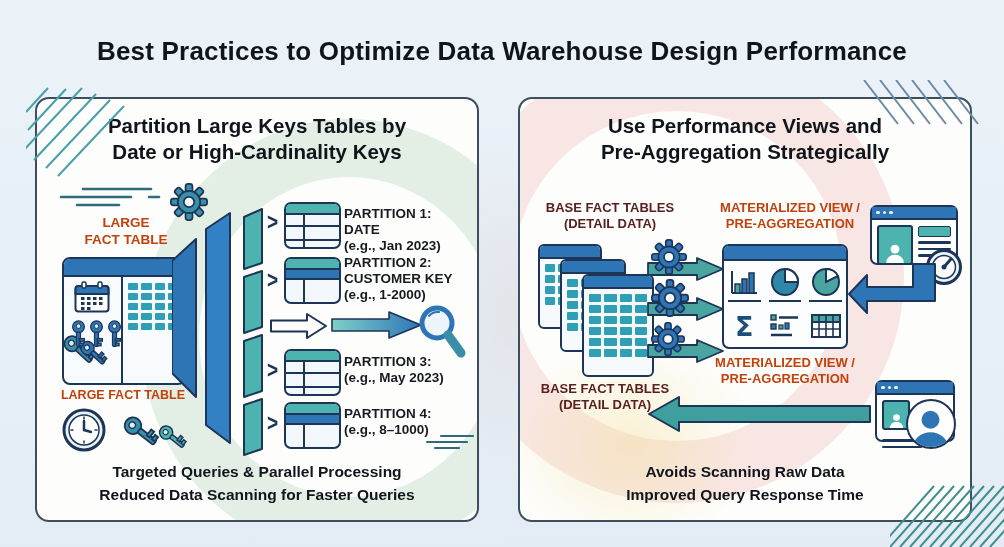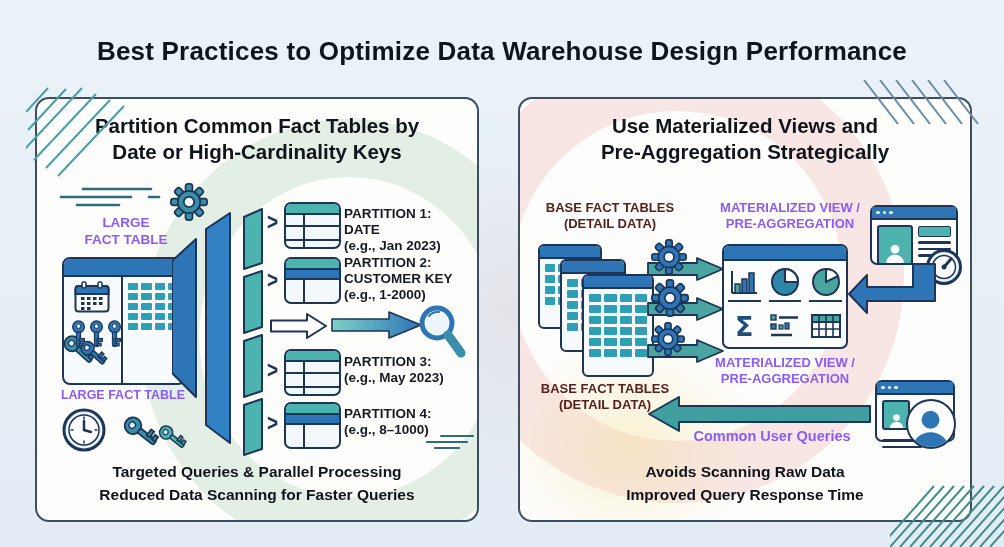--- a/index.html
+++ b/index.html
@@ -22,21 +22,21 @@
   
   .wm{position:absolute;border-radius:50%;pointer-events:none;}
   .wm-green{right:-80px;top:20px;width:300px;height:320px;border:58px solid rgba(176,208,178,.33);}
   .wm-pink{left:-70px;top:-50px;width:330px;height:330px;border:62px solid rgba(238,172,170,.28);}
   .wm-yellow{left:-30px;bottom:-40px;width:280px;height:230px;border-radius:50%;
              background:radial-gradient(ellipse at center,rgba(243,222,146,.40),rgba(243,222,146,0) 65%);}
   .wm-page{left:395px;top:130px;width:230px;height:360px;border-radius:50%;
            background:radial-gradient(rgba(205,170,165,.16),rgba(205,170,165,0) 70%);}
 
   
-  .lbl{position:absolute;font-weight:800;color:#8b5cf6;text-align:center;line-height:1.25;font-size:13px;}
+  .lbl{position:absolute;font-weight:800;color:#c2410c;text-align:center;line-height:1.25;font-size:13px;}
   .maroon{color:#5a2020;}
   .ptext{position:absolute;font-weight:700;color:#161b21;font-size:13.5px;line-height:1.2;}
   .benefits{position:absolute;bottom:14px;left:0;right:0;text-align:center;
             font-weight:800;font-size:15.5px;line-height:1.45;color:#10151c;}
   .chev{position:absolute;font-weight:800;font-size:19px;color:#1d3557;transform:scaleY(1.25);}
 
   
   .ptable{position:absolute;width:57px;height:47px;border:2.5px solid #1d3557;border-radius:7px;
           background:#f2f8fb;overflow:hidden;box-sizing:border-box;}
   .ptable .hd{height:9px;background:#4db3ae;border-bottom:2px solid #1d3557;}
@@ -120,21 +120,21 @@
 
 <div class="stage">
 
   <div class="wm wm-page"></div>
 
   <div class="page-title pre">Best Practices to Optimize Data Warehouse Design Performance</div>
 
   <div class="card card-left">
     <div class="wm wm-green"></div>
 
-    <div class="card-title pre">Partition Common Fact Tables by
+    <div class="card-title pre">Partition Large Keys Tables by
 Date or High-Cardinality Keys</div>
 
     <svg class="abs" style="left:16px;top:86px" width="112" height="26">
       <g stroke="#2f6b7c" stroke-width="2.6" stroke-linecap="round">
         <line x1="30" y1="4" x2="98" y2="4"></line>
         <line x1="8" y1="12" x2="78" y2="12"></line>
         <line x1="96" y1="12" x2="106" y2="12"></line>
         <line x1="24" y1="20" x2="66" y2="20"></line>
       </g>
     </svg>
@@ -324,21 +324,21 @@
     </svg>
 
     <div class="benefits pre">Targeted Queries &amp; Parallel Processing
 Reduced Data Scanning for Faster Queries</div>
   </div>
 
   <div class="card card-right">
     <div class="wm wm-pink"></div>
     <div class="wm wm-yellow"></div>
 
-    <div class="card-title pre">Use Materialized Views and
+    <div class="card-title pre">Use Performance Views and
 Pre-Aggregation Strategically</div>
 
     <div class="lbl pre maroon" style="left:10px;top:101px;width:160px">BASE FACT TABLES
 (DETAIL DATA)</div>
     <div class="lbl pre" style="left:172px;top:101px;width:196px">MATERIALIZED VIEW /
 PRE-AGGREGATION</div>
 
     <div class="browser" style="left:350px;top:106px;width:88px;height:60px">
       <div class="hd">
           <span class="dot"></span>
@@ -519,21 +519,20 @@
     <div class="lbl pre" style="left:162px;top:256px;width:206px">MATERIALIZED VIEW /
 PRE-AGGREGATION</div>
 
     <svg class="abs" style="left:327px;top:164px" width="92" height="54">
       <path d="M88,1 L66,1 L66,24 L20,24 L20,12 L2,31 L20,50 L20,38 L88,38 Z" fill="#2e75b6" stroke="#1d3557" stroke-width="2" stroke-linejoin="round"></path>
     </svg>
 
     <svg class="abs" style="left:128px;top:296px" width="224" height="38">
       <polygon points="1,19 31,2 31,11 222,11 222,27 31,27 31,36" fill="#3f9e9e" stroke="#1d3557" stroke-width="2" stroke-linejoin="round"></polygon>
     </svg>
-    <div class="lbl" style="left:152px;top:328px;width:200px;font-size:14.5px">Common User Queries</div>
 
     <div class="browser" style="left:355px;top:281px;width:80px;height:62px">
       <div class="hd">
           <span class="dot"></span>
           <span class="dot"></span>
           <span class="dot"></span>
         </div>
       <div class="ct">
         <div class="photo" style="width:24px;height:26px">
             <svg width="17" height="15" viewBox="0 0 20 18">

